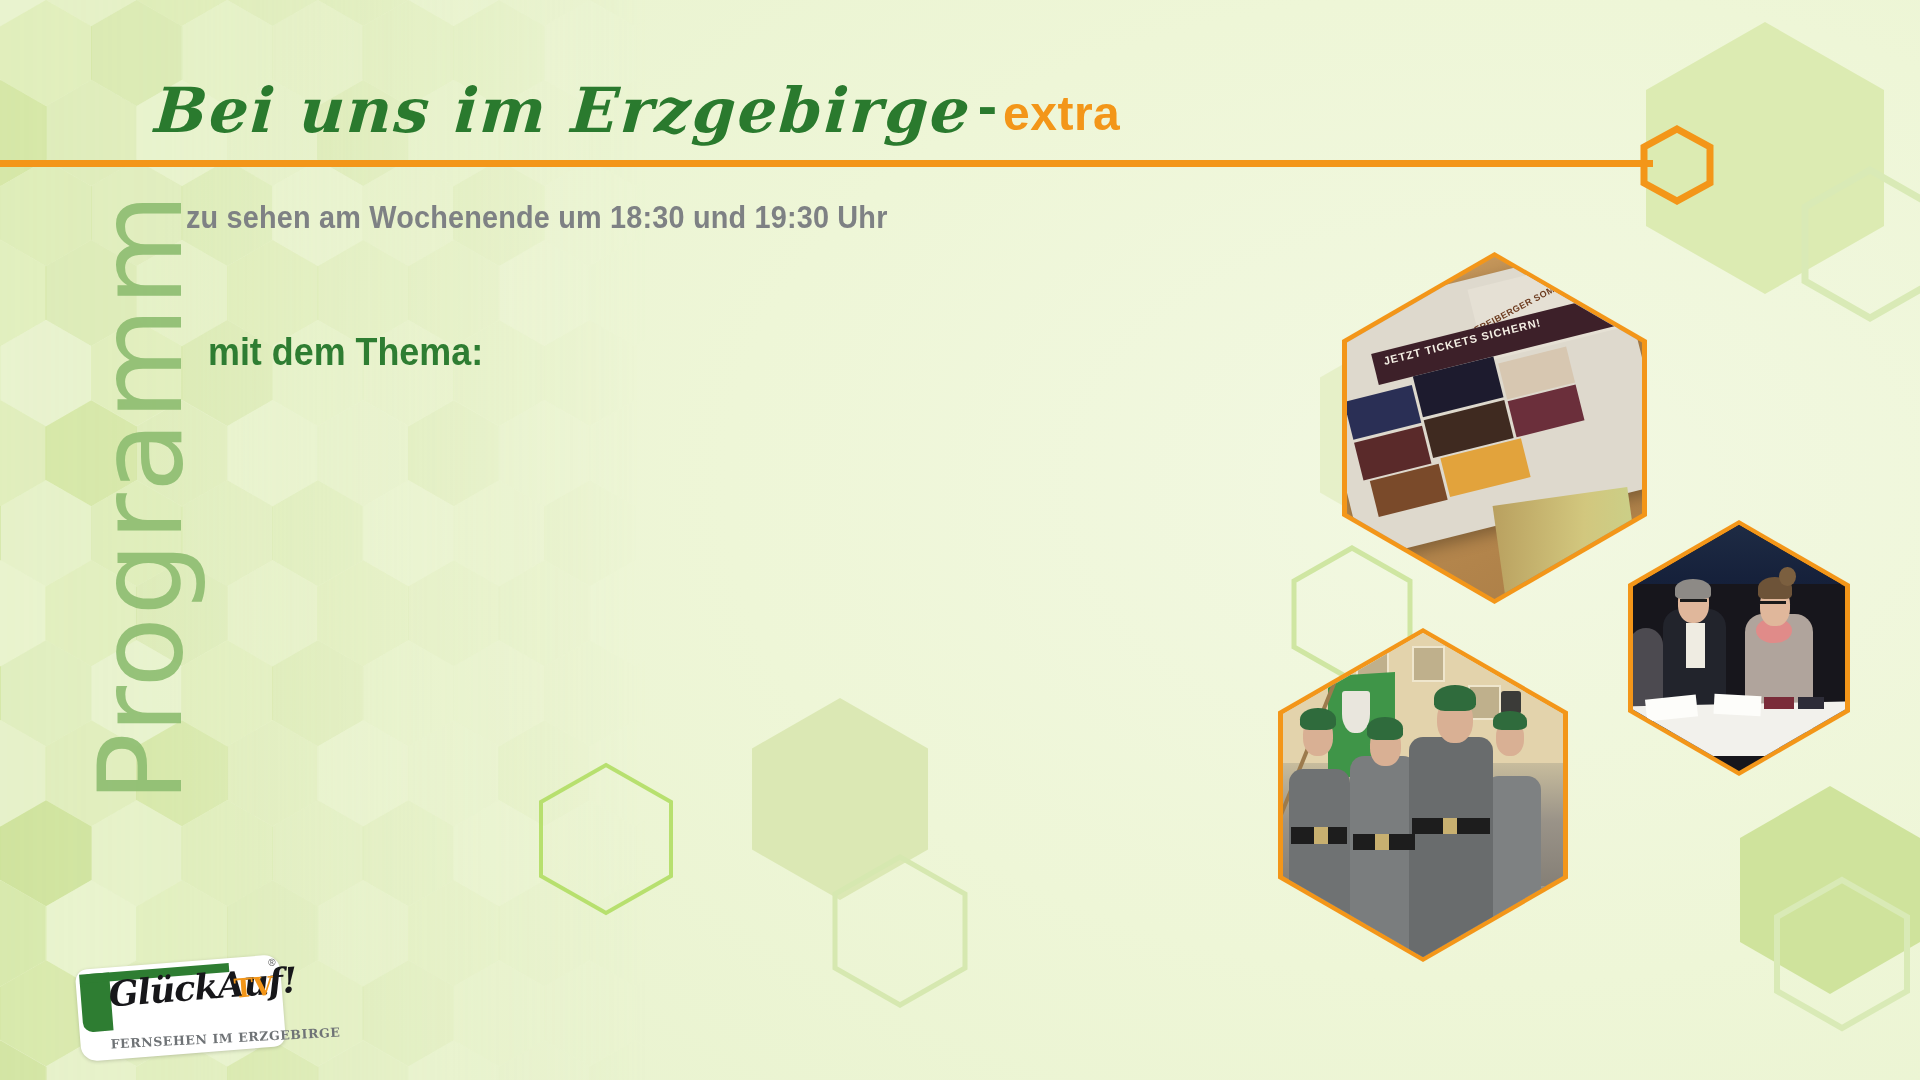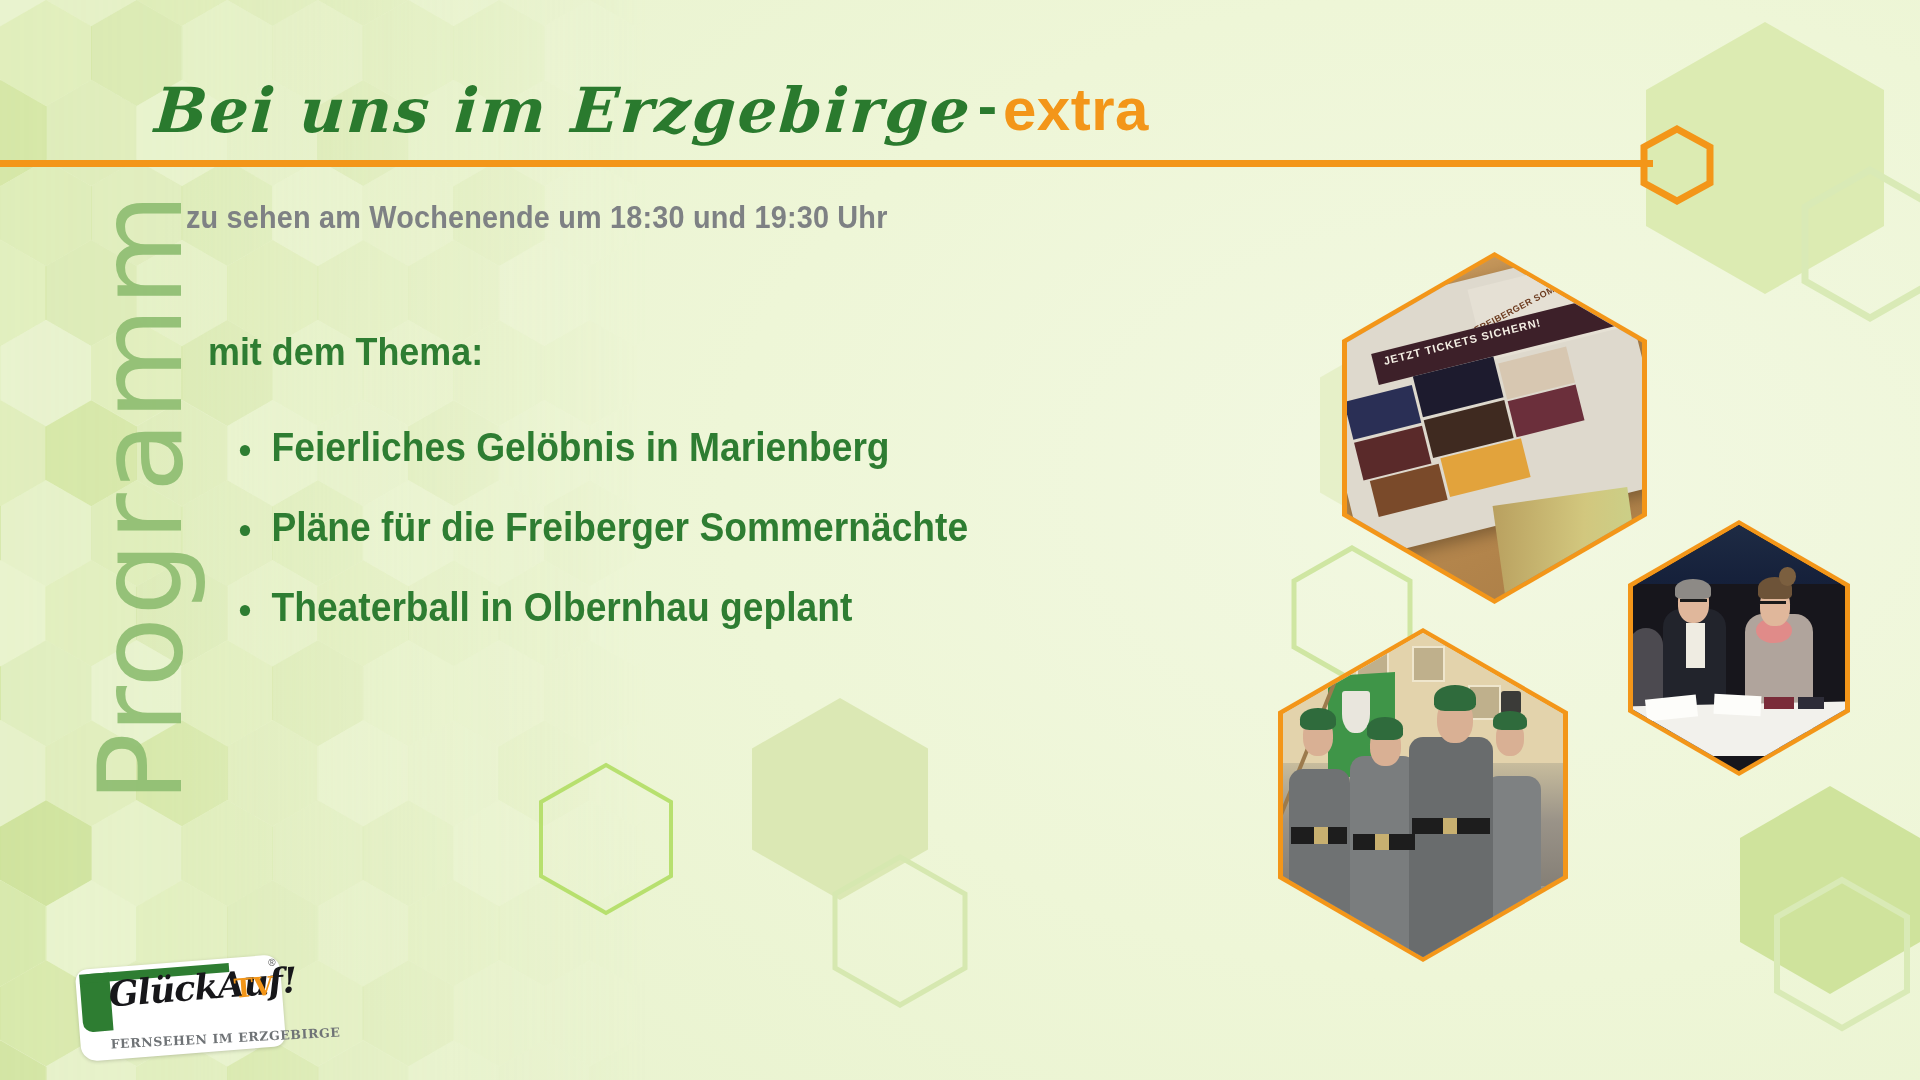--- a/index.html
+++ b/index.html
@@ -64,21 +64,21 @@
     letter-spacing:2px;
     transform:skewX(-4deg);
     display:inline-block;
   }
   .title .dash {
     font-size:58px; font-weight:700; color:#2A7A2E;
     display:inline-block; vertical-align:6px; padding:0 6px;
   }
   .title .extra {
     font-family:"Liberation Sans", sans-serif;
-    font-weight:700; font-size:60px; color:#F39619;
+    font-weight:700; font-size:48px; color:#F39619;
     display:inline-block; vertical-align:2px;
     letter-spacing:.5px;
   }
   .subtitle {
     position:absolute; left:186px; top:200px;
     font-size:31px; font-weight:700; color:#7E8184;
     letter-spacing:.2px;
     transform:scaleX(.93); transform-origin:left center;
   }
 
@@ -495,25 +495,20 @@
   <div class="title">
     <span class="script">Bei uns im Erzgebirge</span><span class="dash">-</span><span class="extra">extra</span>
   </div>
 
   <div class="subtitle">zu sehen am Wochenende um 18:30 und 19:30 Uhr</div>
 
   <div class="vertical-word">Programm</div>
 
   <div class="thema">mit dem Thema:</div>
 
-  <ul class="bullets">
-    <li>Feierliches Gelöbnis in Marienberg</li>
-    <li>Pläne für die Freiberger Sommernächte</li>
-    <li>Theaterball in Olbernhau geplant</li>
-  </ul>
 
   <div class="photo-hex" style="left:1342px; top:252px; width:305px; height:352px;">
     <div class="inner">
       <div class="ph-art">
         <div class="flyer-bg"></div>
         <div class="flyer-sheet">
           <div class="flyer-head"></div>
           <div class="flyer-ttl">FREIBERGER SOMMERNÄCHTE</div>
           <div class="flyer-band">
               <span>JETZT TICKETS SICHERN!</span>

